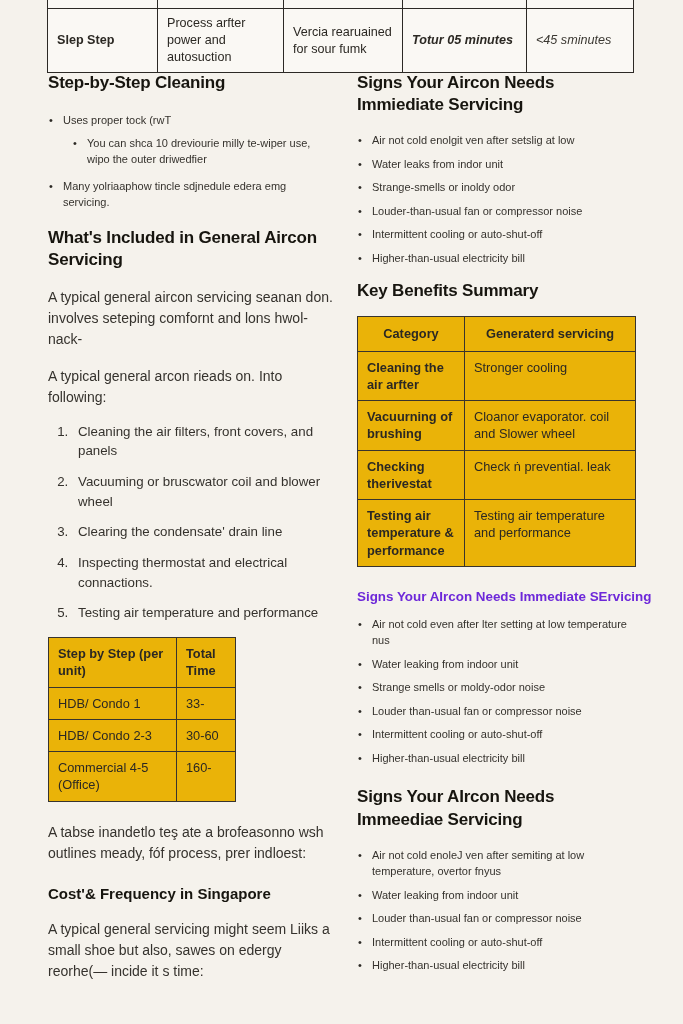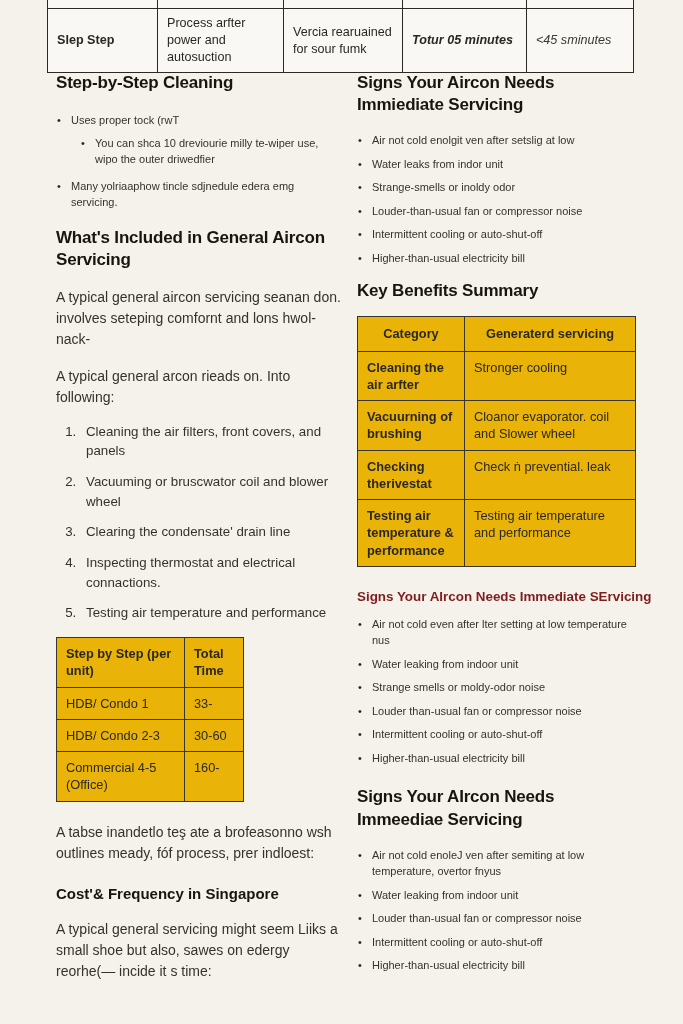--- a/index.html
+++ b/index.html
@@ -20,25 +20,25 @@
     border:1.6px solid #2c2925;
     font-size:12.6px; line-height:1.35; color:#2b2823;
     padding:6px 9px; vertical-align:middle;
   }
   .top-table tr.partial td { height:18px; padding:0; }
   .top-table td.c1 { font-weight:bold; }
   .top-table td.c4 { font-style:italic; font-weight:bold; }
   .top-table td.c5 { font-style:italic; color:#3a3731; }
   
   .col { position:absolute; top:72px; }
-  .col-left  { left:56px;  width:286px; }
+  .col-left  { left:48px;  width:286px; }
   .col-right { left:357px; width:284px; }
   h2 { font-size:17px; line-height:1.3; color:#17150f; letter-spacing:-0.2px; }
   h3 { font-size:15px; line-height:1.3; color:#17150f; }
-  .small-h { font-size:13.4px; font-weight:bold; color:#7f1d1d; white-space:nowrap; }
+  .small-h { font-size:13.4px; font-weight:bold; color:#6d28d9; white-space:nowrap; }
   p  { font-size:14px; line-height:1.5; }
   ul { list-style:none; }
   ul li {
     position:relative; padding-left:15px;
     font-size:11px; line-height:1.5; margin-bottom:6px;
   }
   ul li::before { content:"•"; position:absolute; left:1px; top:0; color:#2b2823; }
   ul.spread li { margin-bottom:7px; }
   ul.sub { margin:4px 0 10px 24px; }
   ol { margin-left:7px; padding-left:17px; }

